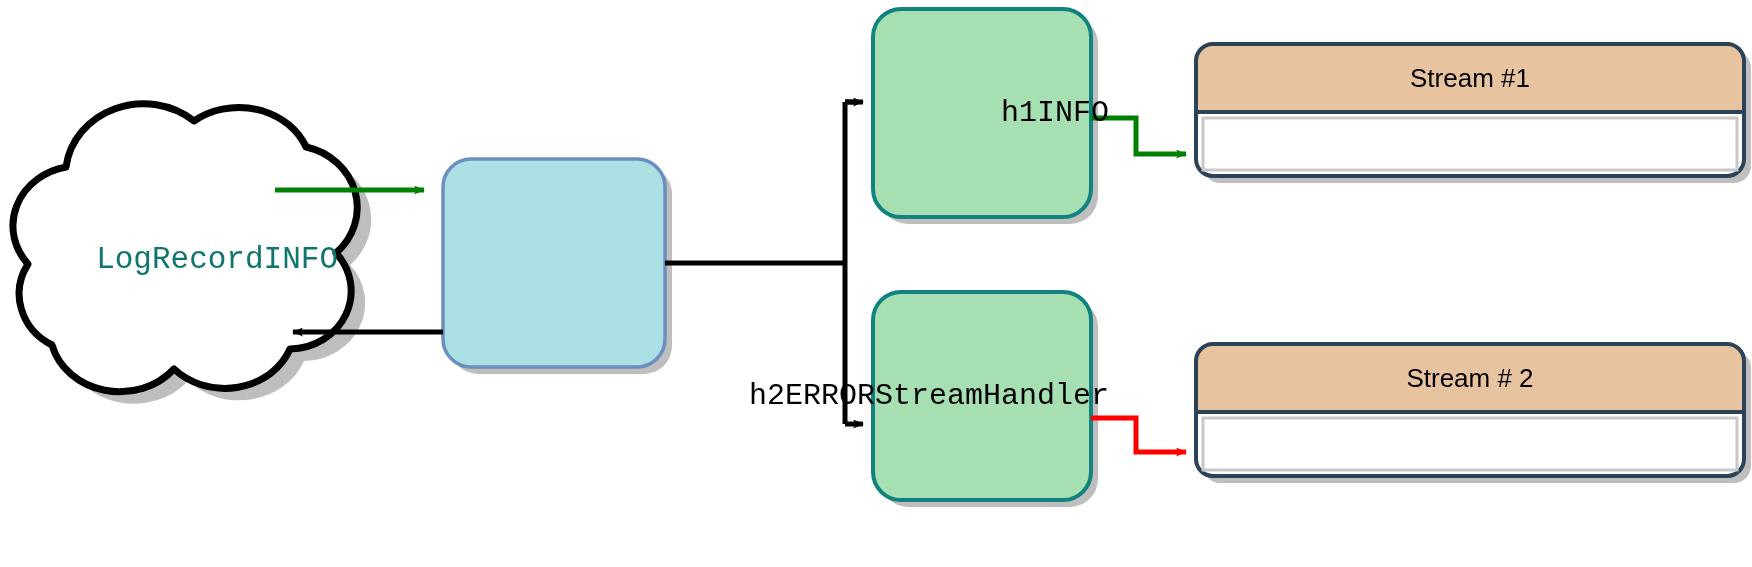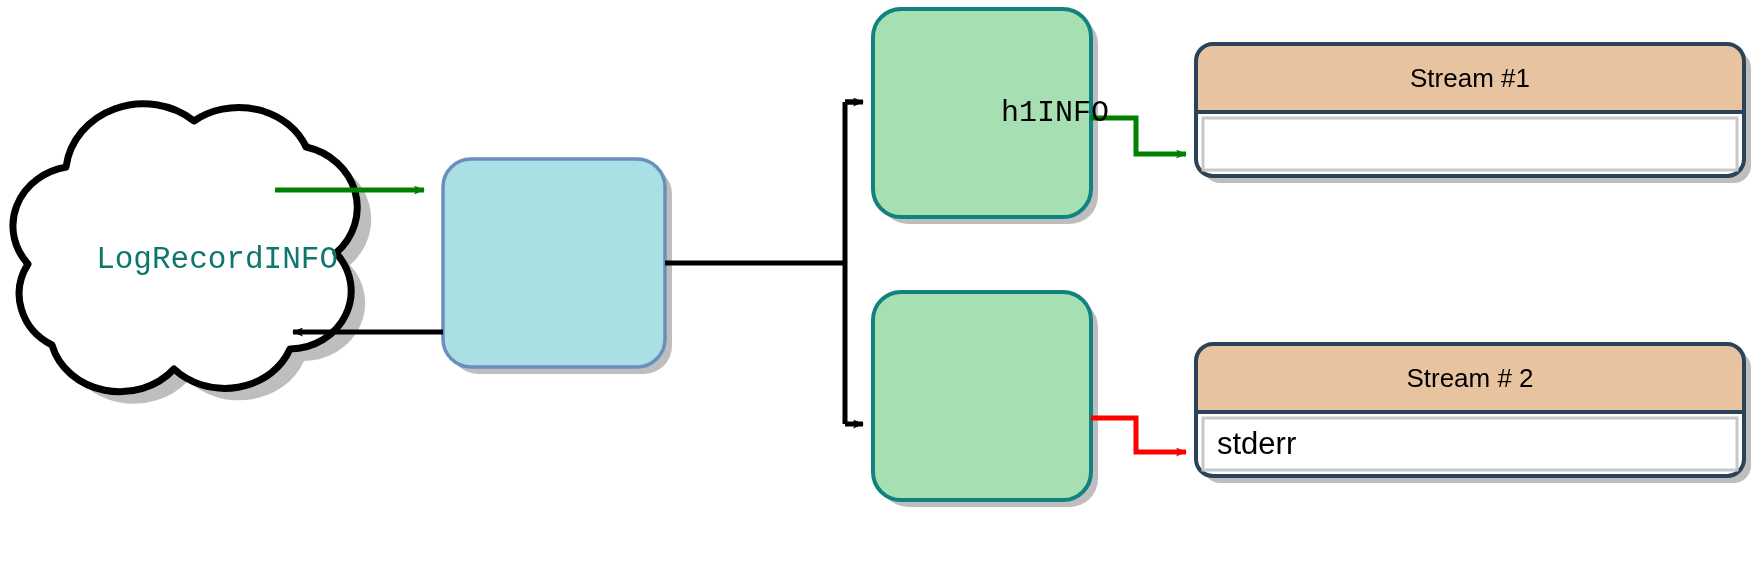--- a/index.html
+++ b/index.html
@@ -156,19 +156,23 @@
     <div class="cloud-label">LogRecord</div>
     <div class="cloud-label">INFO</div>
   </div>
 
 
   <div class="node-text" style="left:855px; top:9px; width:254px; height:208px;">
     <div class="mono">h1</div>
     <div class="mono">INFO</div>
   </div>
 
+  <div class="node-text" style="left:855px; top:292px; width:254px; height:208px;">
+    <div class="mono">h2</div>
+    <div class="mono">ERROR</div>
+    <div class="mono">StreamHandler</div>
+  </div>
 
   <div class="stream-title" style="left:1196px; top:44px; width:548px; height:68px;">Stream #1</div>
 
   <div class="stream-title" style="left:1196px; top:344px; width:548px; height:68px;">Stream # 2</div>
-  <div class="stream-body" style="left:1217px; top:418px; width:520px; height:52px;">stderr</div>
 
 </div>
 
 </body></html>

